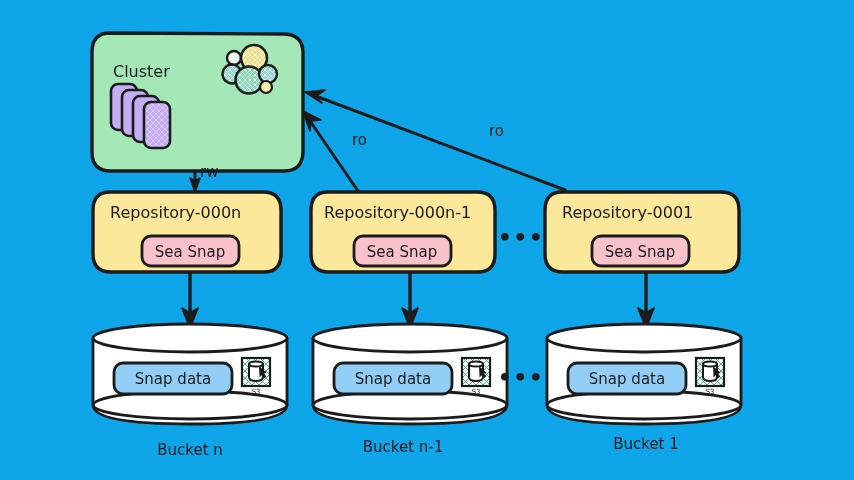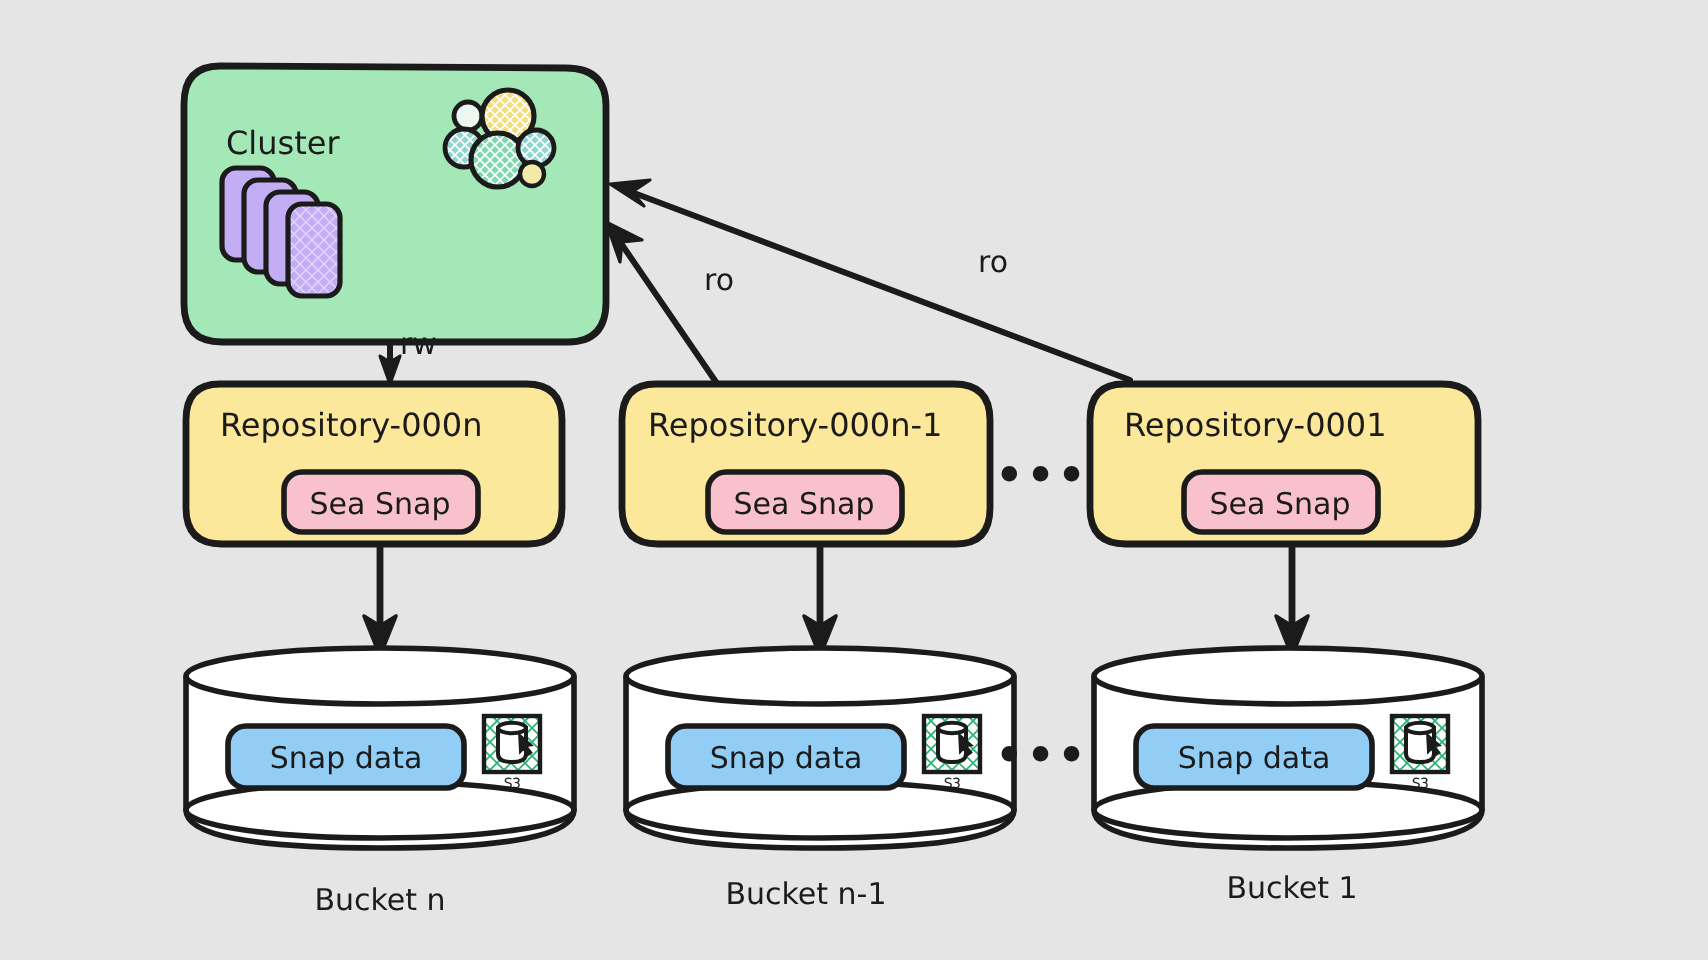--- a/index.html
+++ b/index.html
@@ -8,21 +8,21 @@
     padding: 0;
     background: #ffffff;
   }
   body {
     font-family: "DejaVu Sans", sans-serif;
   }
   #canvas {
     position: relative;
     width: 854px;
     height: 480px;
-    background: #e5e5e5;
+    background: #0ea5e9;
     overflow: hidden;
   }
   #diagram-svg {
     position: absolute;
     top: 0;
     left: 0;
     width: 854px;
     height: 480px;
   }
   .hand-text {

